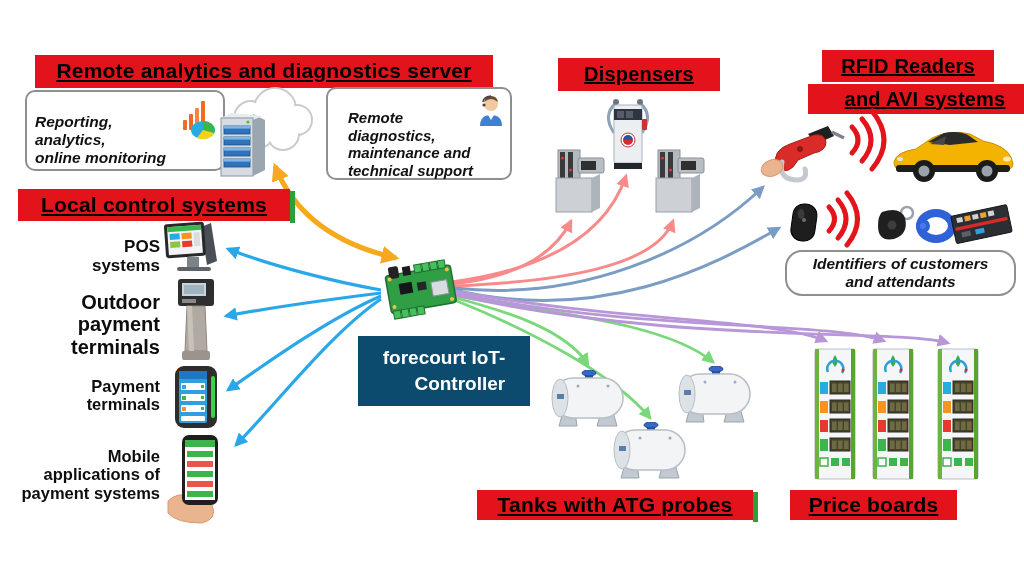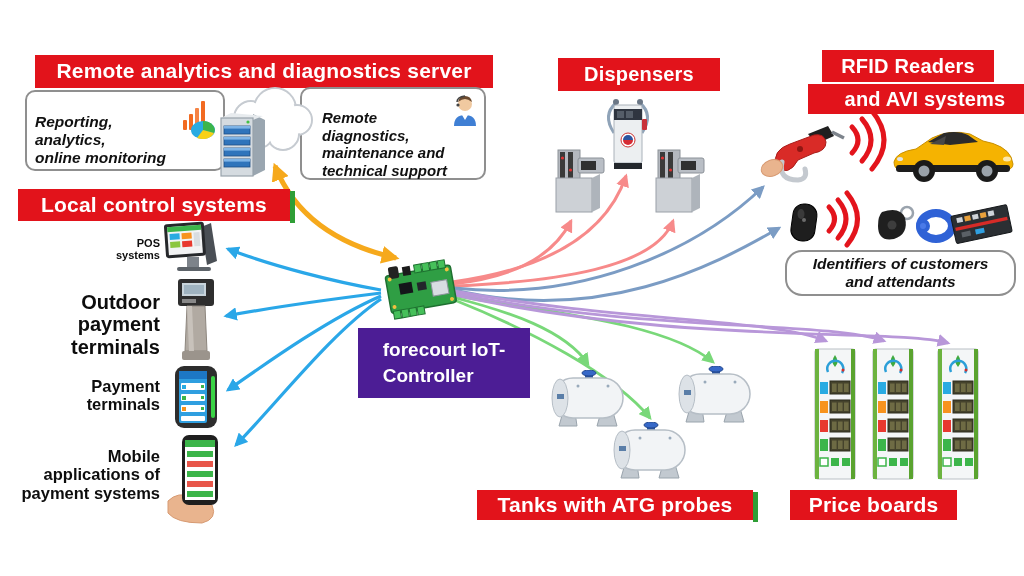--- a/index.html
+++ b/index.html
@@ -1,29 +1,29 @@
 <!DOCTYPE html>
 <html><head>
 <meta charset="utf-8">
 <style>
   html,body{margin:0;padding:0;background:#fff;}
   #canvas{position:relative;width:1024px;height:576px;background:#ffffff;overflow:hidden;
           font-family:"Liberation Sans",sans-serif;}
   .abs{position:absolute;}
-  .banner{position:absolute;background:#e2131b;color:#ffffff;font-weight:bold;
+  .banner{position:absolute;background:#e2131b;color:#000000;font-weight:bold;
           display:flex;align-items:center;justify-content:center;text-align:right;
-          line-height:1.05;letter-spacing:.2px;}
+          line-height:1.05;letter-spacing:.2px;text-decoration:underline;}
   .banner.green-edge::after{content:"";position:absolute;right:-5px;top:2px;bottom:-2px;width:5px;background:#2e9e36;}
   .infobox{position:absolute;background:#fff;border:2px solid #8f8f8f;border-radius:10px;
            font-style:italic;font-weight:bold;color:#111;white-space:pre-line;line-height:1.16;}
   .dev-label{position:absolute;font-weight:bold;color:#0d0d0d;text-align:right;
              white-space:pre-line;line-height:1.12;}
-  .ctrl-label{position:absolute;background:#4c1d95;color:#fff;font-weight:bold;
-              display:flex;align-items:center;justify-content:center;text-align:left;
-              white-space:pre-line;line-height:1.35;}
+  .ctrl-label{position:absolute;background:#0c4a6e;color:#fff;font-weight:bold;
+              display:flex;align-items:center;justify-content:center;text-align:right;
+              white-space:pre-line;line-height:1.35;margin-top:8px;}
   svg{display:block;}
 </style>
 </head>
 <body>
 
 <div id="canvas">
 
   <svg class="abs" style="left:0;top:0;" width="1024" height="576" viewBox="0 0 1024 576" fill="none">
     <defs>
       <marker id="ah-blue" viewBox="0 0 10 10" refX="8" refY="5" markerWidth="4.2" markerHeight="4.2" orient="auto-start-reverse">
@@ -85,21 +85,21 @@
       <rect x="6" y="24" width="4" height="10" rx="1" fill="#f26a21"></rect>
       <rect x="12" y="18" width="4" height="16" rx="1" fill="#f26a21"></rect>
       <rect x="18" y="12" width="4" height="22" rx="1" fill="#f58345"></rect>
       <rect x="24" y="5" width="4" height="29" rx="1" fill="#f26a21"></rect>
       <ellipse cx="26" cy="34" rx="12" ry="9" fill="#29abe2"></ellipse>
       <path d="M26,34 L26,25 A12,9 0 0 1 37,37 z" fill="#3cb54a"></path>
       <path d="M26,34 L37,37 A12,9 0 0 1 20,42 z" fill="#f7d117"></path>
     </svg>
   </div>
 
-  <div class="infobox" style="left:300px;top:87px;width:162px;height:86px;font-size:15px;padding:3px 0 0 20px;">
+  <div class="infobox" style="left:326px;top:87px;width:162px;height:86px;font-size:15px;padding:3px 0 0 20px;">
     <span>Remote
 diagnostics,
 maintenance and
 technical support</span>
     <svg class="abs" style="right:4px;top:4px;" width="30" height="34" viewBox="0 0 30 34">
       <path d="M4,33 Q4,22 15,22 Q26,22 26,33 z" fill="#3f7fd4"></path>
       <path d="M12,22 L15,27 L18,22 z" fill="#fff"></path>
       <circle cx="15" cy="11" r="7" fill="#f0c9a0"></circle>
       <path d="M8,9 Q9,3 15,3 Q21,3 22,9 Q18,6 15,6 Q12,6 8,9 z" fill="#6b4a2f"></path>
       <path d="M7,9 Q7,4 15,3" stroke="#444" stroke-width="1.5" fill="none"></path>
@@ -169,21 +169,21 @@
           <rect x="11" y="53" width="26" height="2.6" fill="#7fb4e6"></rect>
           <rect x="11" y="64" width="26" height="8" fill="#2f74bb" stroke="#1d4f86" stroke-width="0.8"></rect>
           <rect x="11" y="64" width="26" height="2.6" fill="#7fb4e6"></rect>
           <rect x="11" y="75" width="26" height="8" fill="#2f74bb" stroke="#1d4f86" stroke-width="0.8"></rect>
           <rect x="11" y="75" width="26" height="2.6" fill="#7fb4e6"></rect>
         </g>
       </g>
     </svg>
   </div>
 
-  <div class="dev-label" style="left:40px;top:237px;width:120px;font-size:11px;">POS
+  <div class="dev-label" style="left:40px;top:237px;width:120px;font-size:17px;">POS
 systems</div>
   <div class="dev-label" style="left:40px;top:291px;width:120px;font-size:20px;">Outdoor
 payment
 terminals</div>
   <div class="dev-label" style="left:40px;top:377px;width:120px;font-size:16.5px;">Payment
 terminals</div>
   <div class="dev-label" style="left:2px;top:447px;width:158px;font-size:16.5px;">Mobile
 applications of
 payment systems</div>
 

